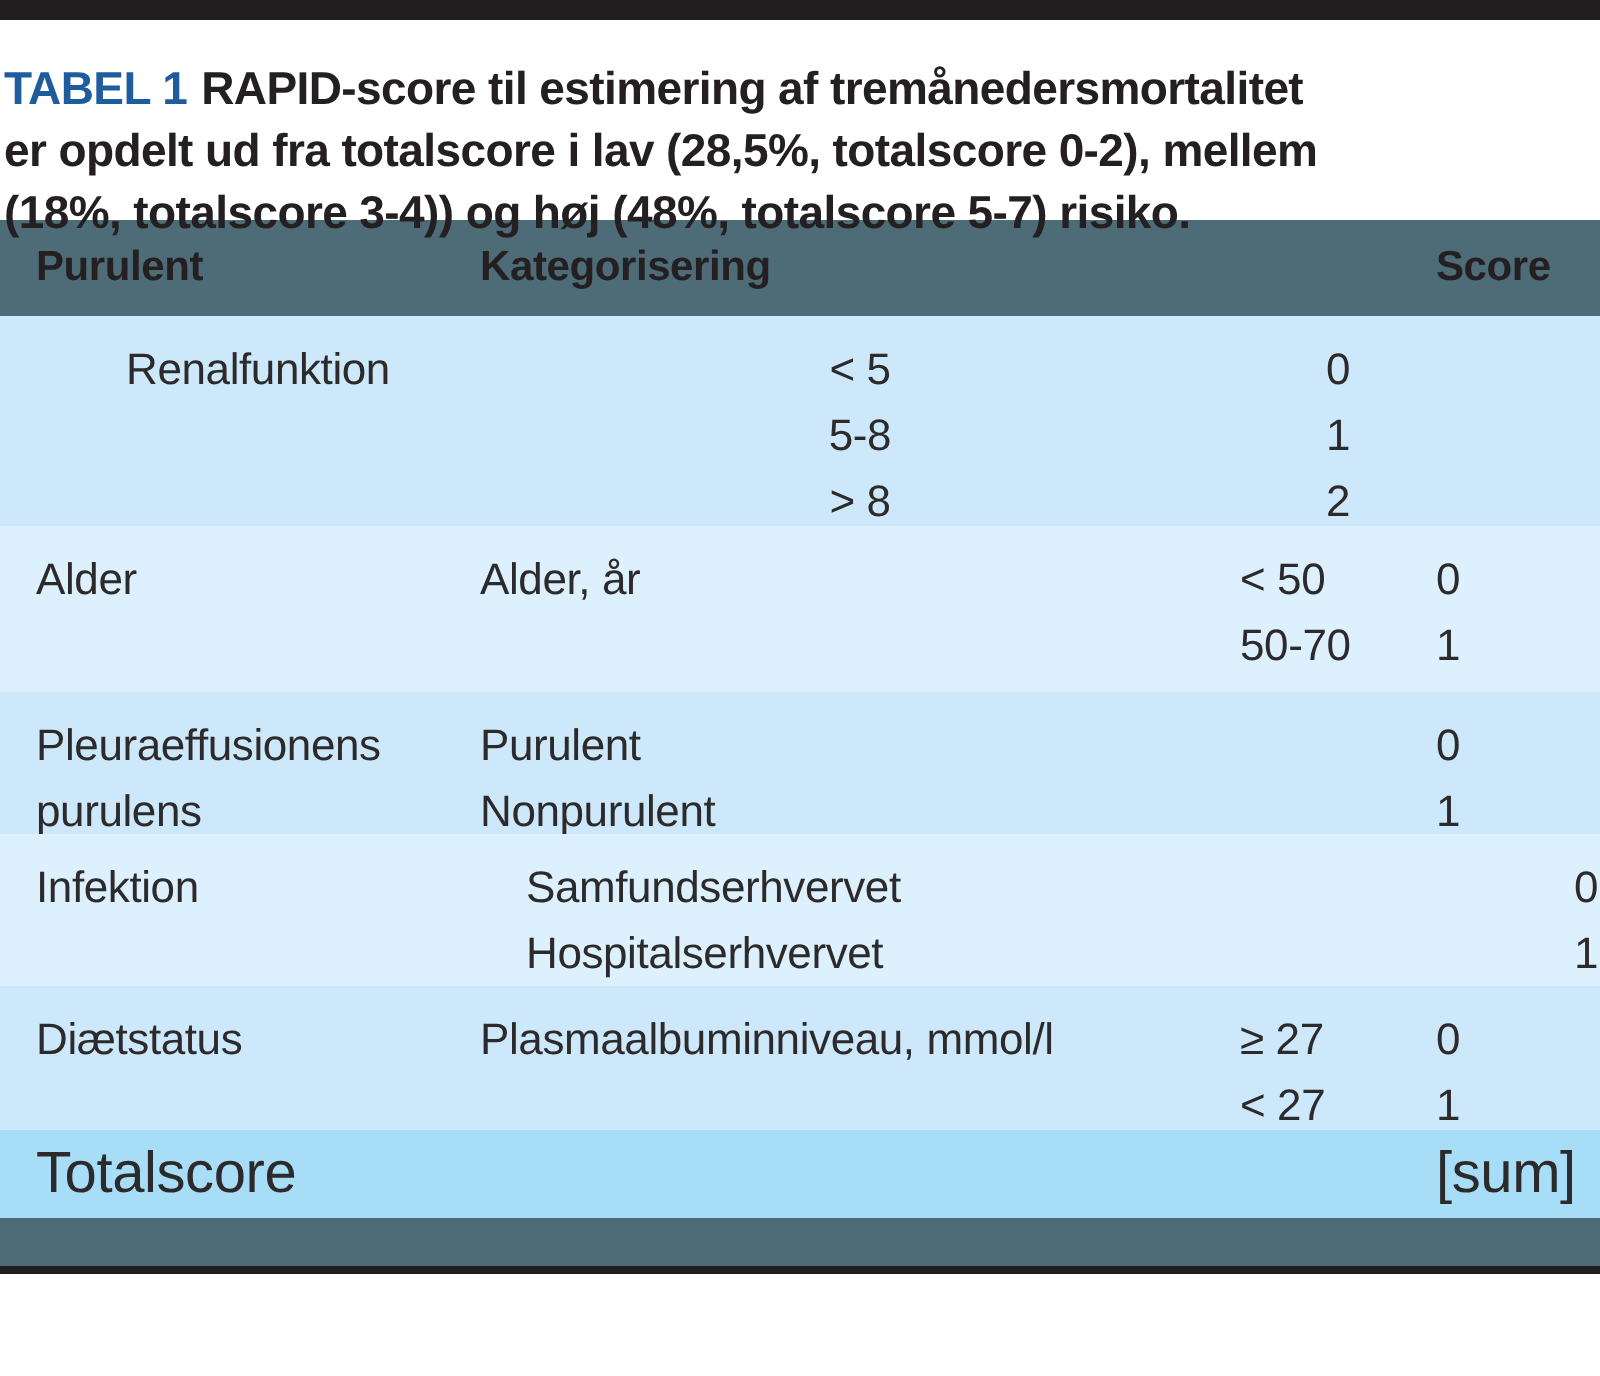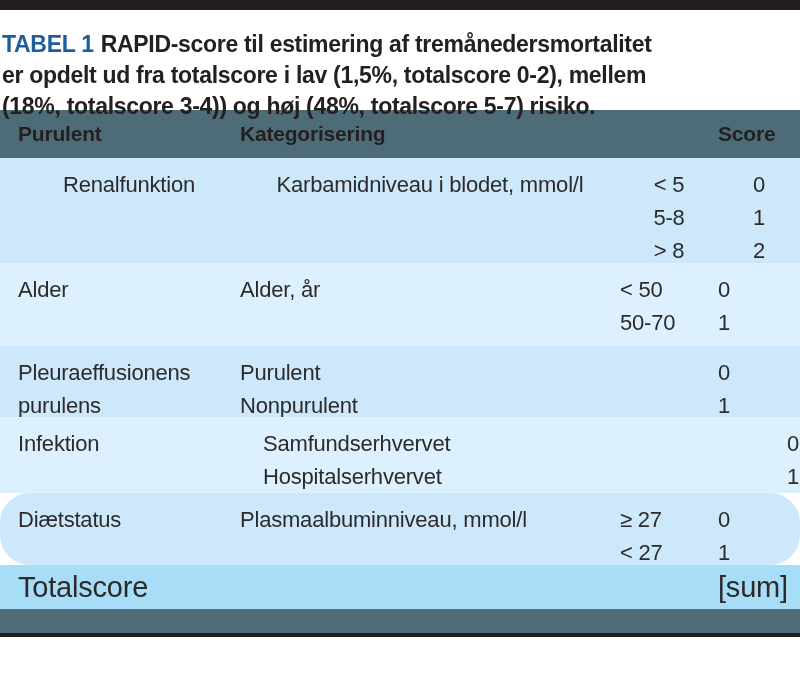--- a/index.html
+++ b/index.html
@@ -34,55 +34,52 @@
     letter-spacing:-0.2px;
   }
   .rows .grid-row{
     font-size:22px;color:var(--ink);
     padding-top:10px;overflow:hidden;letter-spacing:-0.2px;
   }
   .rows .grid-row:nth-child(1){height:105px;text-align:center;}
   .rows .grid-row:nth-child(2){height:83px;}
   .rows .grid-row:nth-child(3){height:71px;}
   .rows .grid-row:nth-child(4){height:76px;gap:23px;}
-  .rows .grid-row:nth-child(5){height:72px;border-radius:30px;}
+  .rows .grid-row:nth-child(5){height:72px;}
   .shade-a{background:var(--rowA);}
   .shade-b{background:var(--rowB);}
   .cell .line{line-height:33px;white-space:nowrap;}
   .total{
     height:44px;background:var(--total);
     align-items:center;font-size:29px;color:var(--ink);
     letter-spacing:-0.2px;
   }
 </style>
 </head>
 <body>
 
 <div class="topbar"></div>
 
 <div class="title">
   <div><span class="tbl-label">TABEL 1</span><span>RAPID-score til estimering af tremånedersmortalitet</span></div>
-  <div>er opdelt ud fra totalscore i lav (1,5%, totalscore 0-2), mellem</div>
+  <div>er opdelt ud fra totalscore i lav (28,5%, totalscore 0-2), mellem</div>
   <div>(18%, totalscore 3-4)) og høj (48%, totalscore 5-7) risiko.</div>
 </div>
 
 <div class="grid-row thead">
   <div class="cell">Purulent</div>
   <div class="cell">Kategorisering</div>
   <div class="cell"></div>
   <div class="cell">Score</div>
 </div>
 
 <div class="rows">
     <div class="grid-row shade-a">
     <div class="cell c1">
         <div class="line">Renalfunktion</div>
-      </div>
-    <div class="cell c2">
-        <div class="line">Karbamidniveau i blodet, mmol/l</div>
       </div>
     <div class="cell c3">
         <div class="line">&lt; 5</div>
         <div class="line">5-8</div>
         <div class="line">&gt; 8</div>
       </div>
     <div class="cell c4">
         <div class="line">0</div>
         <div class="line">1</div>
         <div class="line">2</div>

